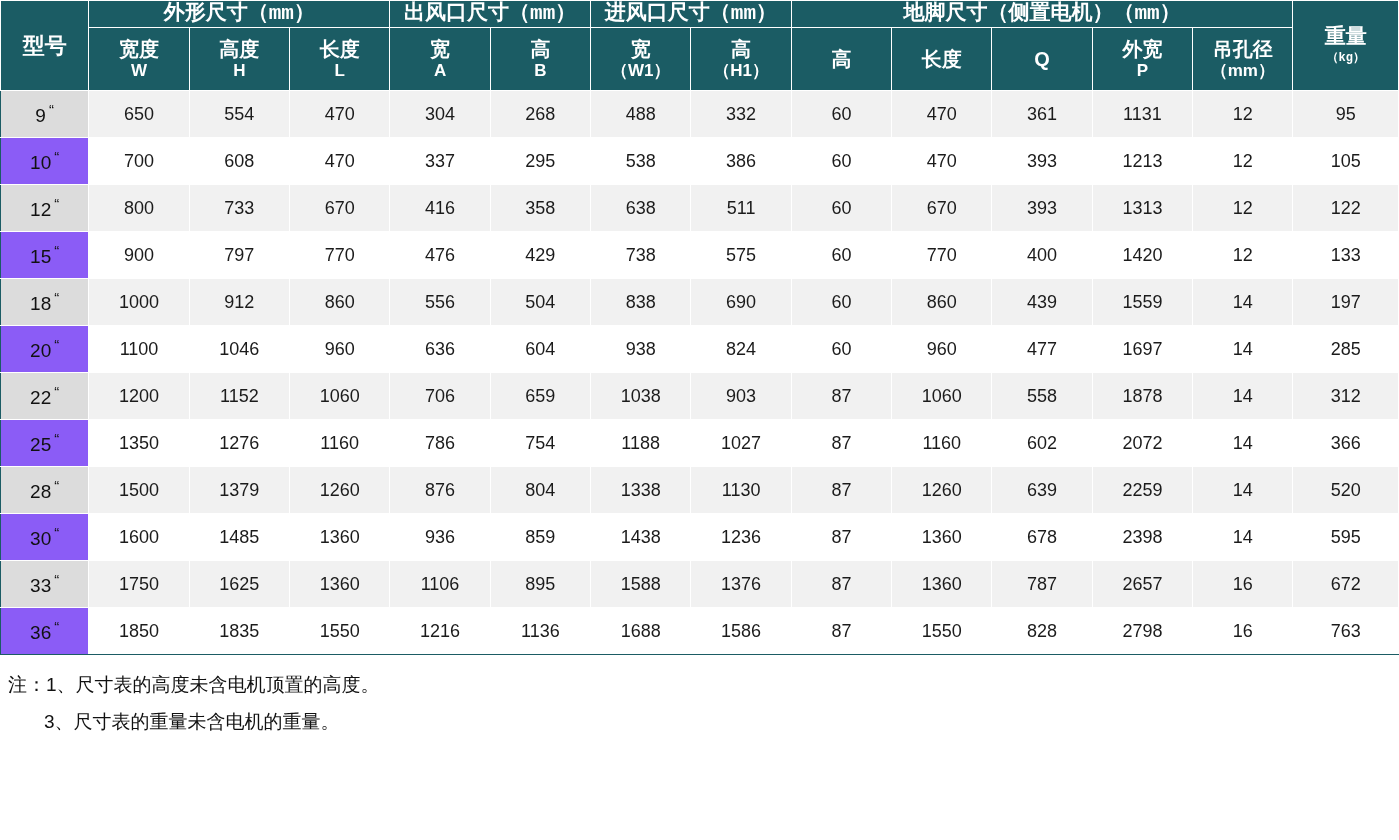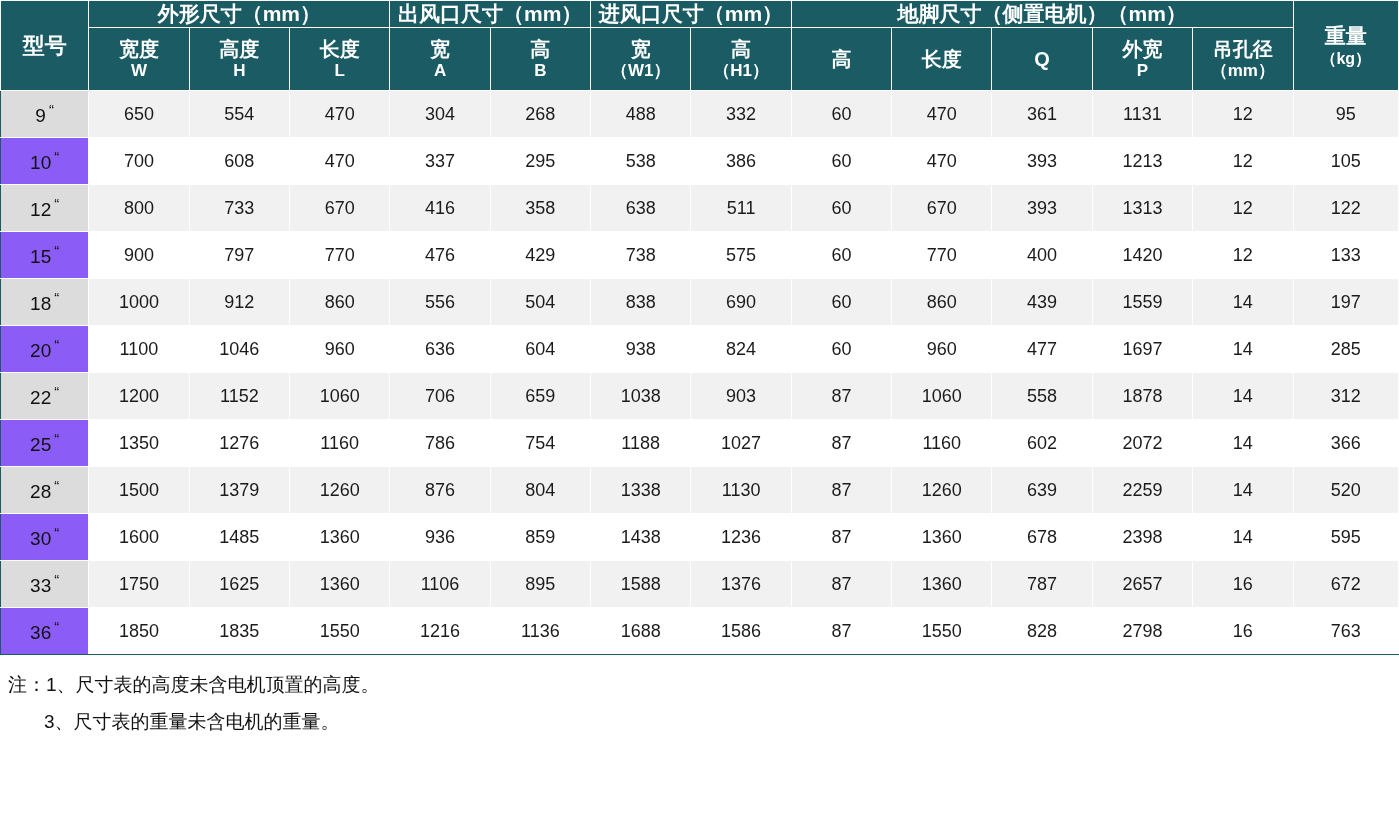--- a/index.html
+++ b/index.html
@@ -34,38 +34,39 @@
   }
   thead th {
     background: #1b5c64;
     color: #ffffff;
     font-weight: bold;
   }
   .h-group {
     font-size: 21px;
     line-height: 1.25;
     padding: 6px 2px;
+    font-family: Liberation Mono, monospace;
   }
   .h-model {
     font-size: 22px;
   }
   .h-sub {
     font-size: 20px;
     line-height: 1.2;
     padding: 6px 2px;
     height: 62px;
   }
   .h-sub .sub2 {
     display: block;
     font-size: 17px;
     font-weight: bold;
   }
   .h-weight .unit {
     display: block;
-    font-size: 16px;
+    font-size: 12px;
     font-weight: bold;
   }
   tbody td {
     font-size: 18px;
     height: 46px;
     color: #1b1b1b;
   }
   tbody tr td.model-cell {
     font-size: 19px;
     font-weight: normal;

